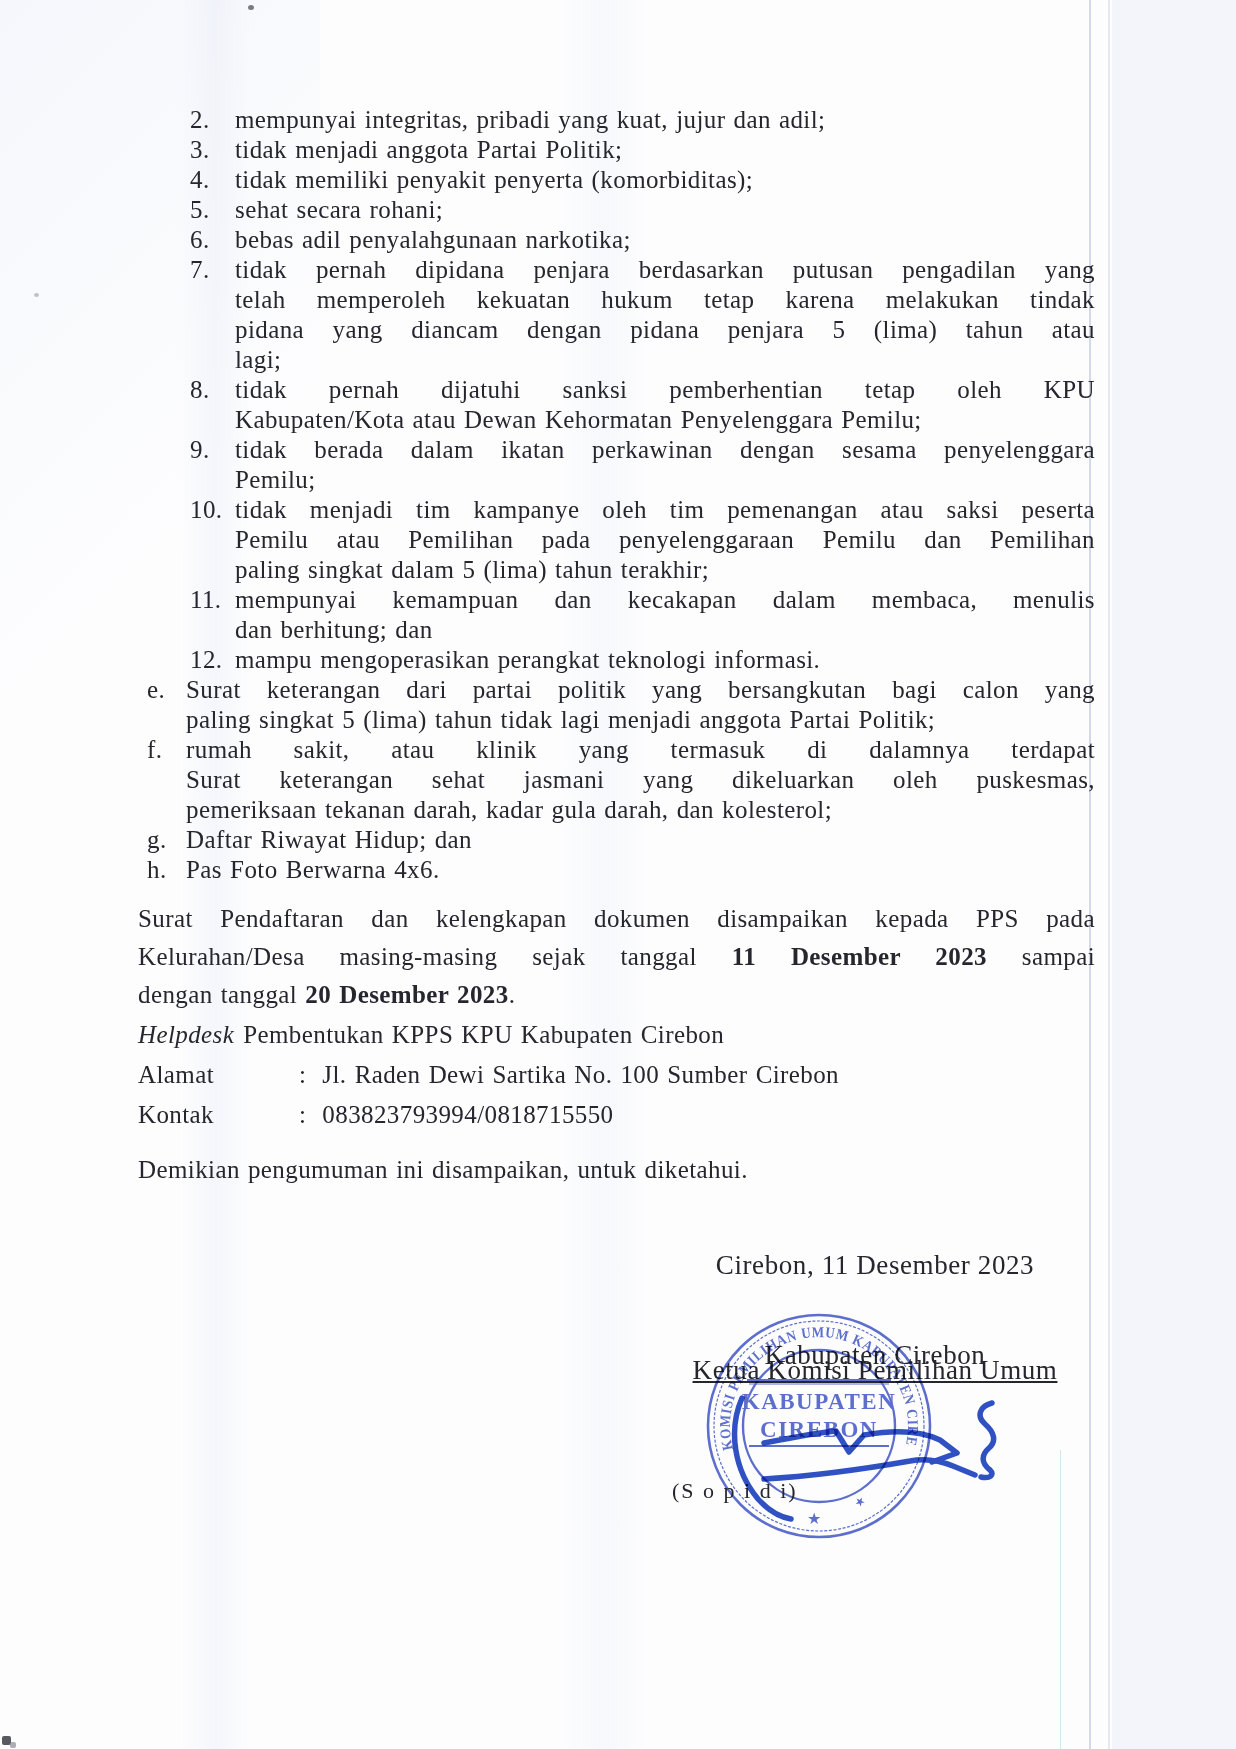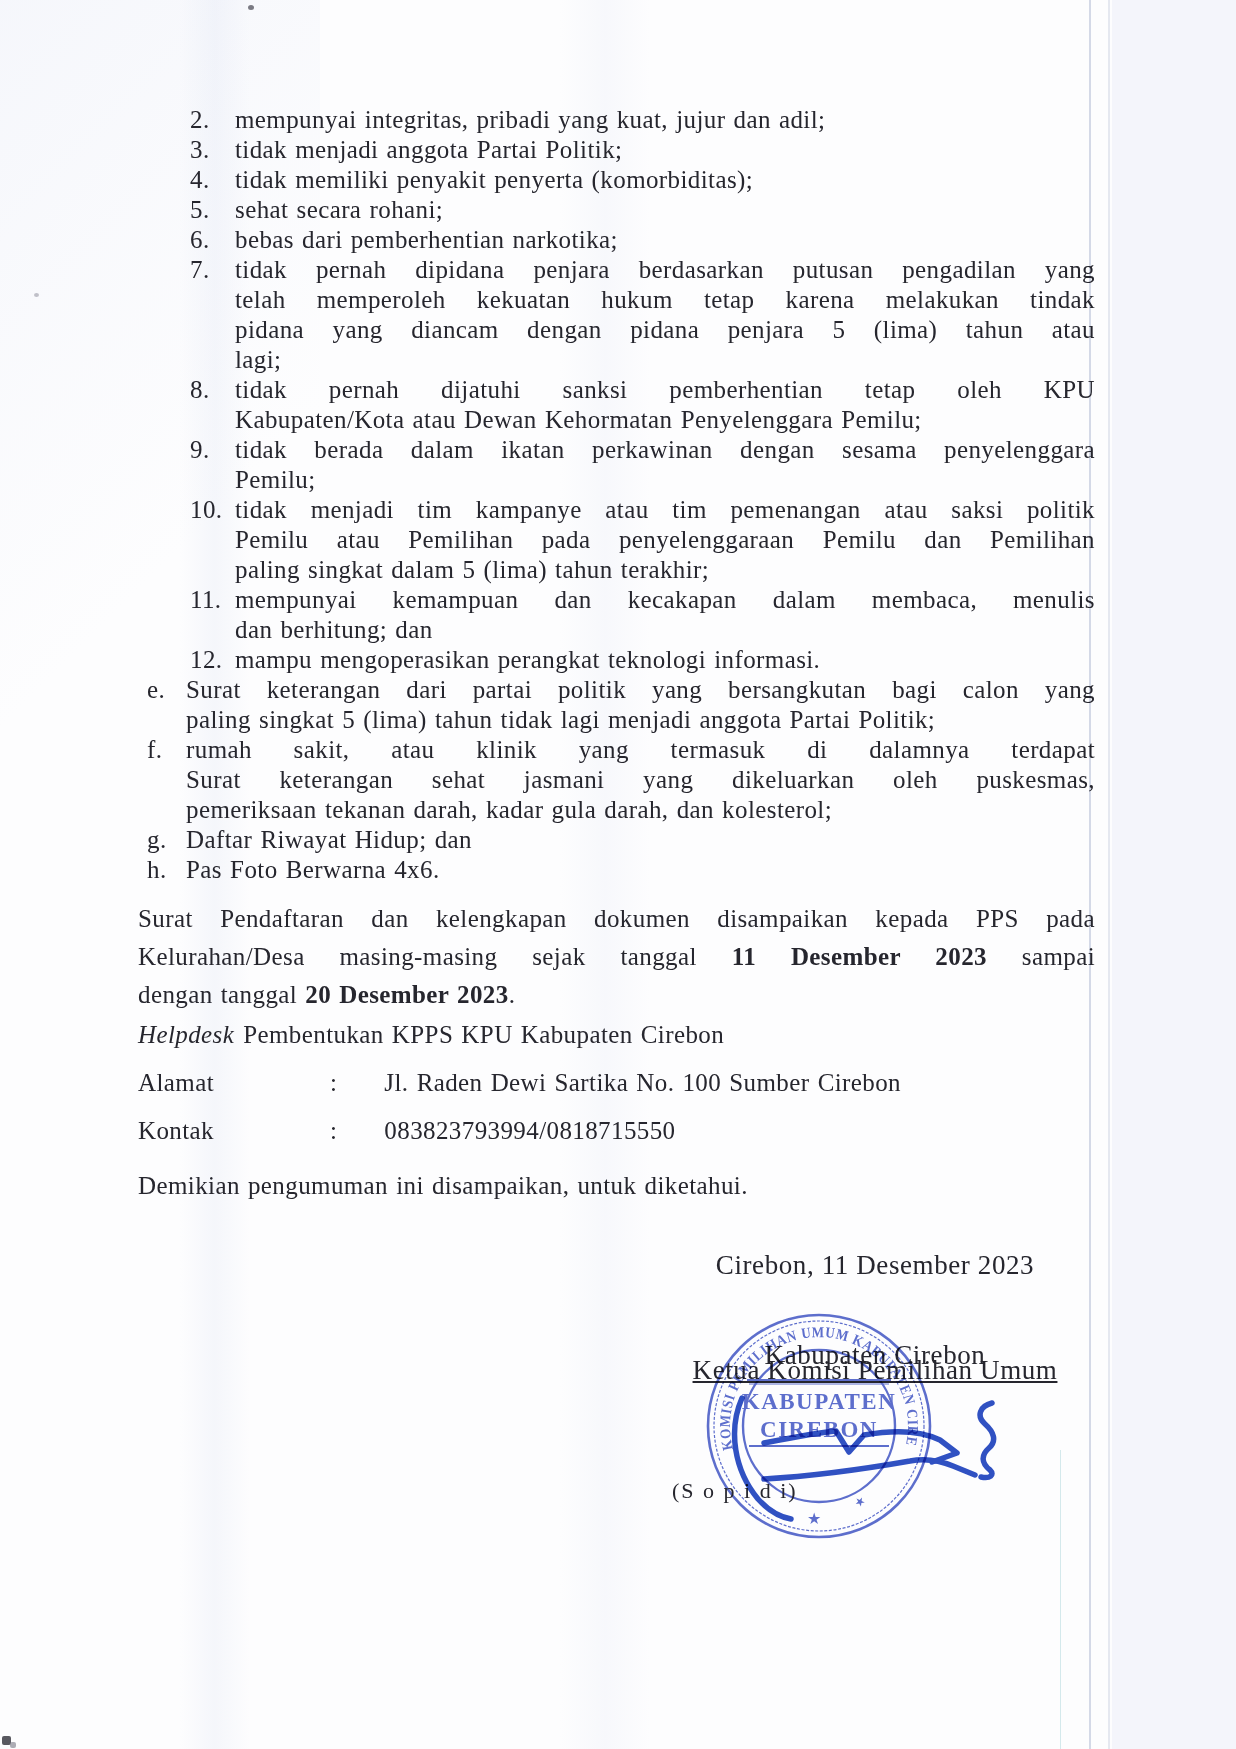--- a/index.html
+++ b/index.html
@@ -19,21 +19,21 @@
   .ncol{flex:none;width:45px;}
   .ntxt{flex:1;}
   .lrow{display:flex;margin-left:9px;}
   .lcol{flex:none;width:39px;}
   .ltxt{flex:1;font-family:Liberation Serif, serif;}
   .jline{text-align:justify;text-align-last:justify;}
   .lline{text-align:left;}
   .para{margin-top:15px;line-height:38px;}
   .helpdesk-line{margin-top:2px;line-height:38px;}
   .helpdesk-line i{margin-right:9px;}
-  .hd-row{display:flex;margin-top:10px;line-height:38px;gap:31px;}
+  .hd-row{display:flex;margin-top:2px;line-height:38px;}
   .hd-label{flex:none;width:161px;}
   .hd-colon{flex:none;}
   .hd-value{margin-left:16px;}
   .closing{margin-top:17px;line-height:38px;}
   
   .sig-line{position:absolute;left:640px;width:470px;text-align:center;
             font-size:27px;line-height:34px;letter-spacing:.6px;}
   .sig-name{position:absolute;left:672px;top:1478px;width:360px;text-align:left;
             font-size:22px;letter-spacing:2px;z-index:3;}
   .stamp-svg{position:absolute;left:699px;top:1306px;width:240px;height:240px;
@@ -81,21 +81,21 @@
         </div>
         <div class="nrow">
           <span class="ncol">5.</span>
           <div class="ntxt">
             <div class="lline">sehat secara rohani;</div>
           </div>
         </div>
         <div class="nrow">
           <span class="ncol">6.</span>
           <div class="ntxt">
-            <div class="lline">bebas dari pemberhentian narkotika;</div>
+            <div class="lline">bebas adil penyalahgunaan narkotika;</div>
           </div>
         </div>
         <div class="nrow">
           <span class="ncol">7.</span>
           <div class="ntxt">
             <div class="jline">tidak pernah dipidana penjara berdasarkan putusan pengadilan yang</div>
             <div class="jline">telah memperoleh kekuatan hukum tetap karena melakukan tindak</div>
             <div class="jline">pidana yang diancam dengan pidana penjara 5 (lima) tahun atau</div>
             <div class="lline">lagi;</div>
           </div>
@@ -110,21 +110,21 @@
         <div class="nrow">
           <span class="ncol">9.</span>
           <div class="ntxt">
             <div class="jline">tidak berada dalam ikatan perkawinan dengan sesama penyelenggara</div>
             <div class="lline">Pemilu;</div>
           </div>
         </div>
         <div class="nrow">
           <span class="ncol">10.</span>
           <div class="ntxt">
-            <div class="jline">tidak menjadi tim kampanye atau tim pemenangan atau saksi politik</div>
+            <div class="jline">tidak menjadi tim kampanye oleh tim pemenangan atau saksi peserta</div>
             <div class="jline">Pemilu atau Pemilihan pada penyelenggaraan Pemilu dan Pemilihan</div>
             <div class="lline">paling singkat dalam 5 (lima) tahun terakhir;</div>
           </div>
         </div>
         <div class="nrow">
           <span class="ncol">11.</span>
           <div class="ntxt">
             <div class="jline">mempunyai kemampuan dan kecakapan dalam membaca, menulis</div>
             <div class="lline">dan berhitung; dan</div>
           </div>

